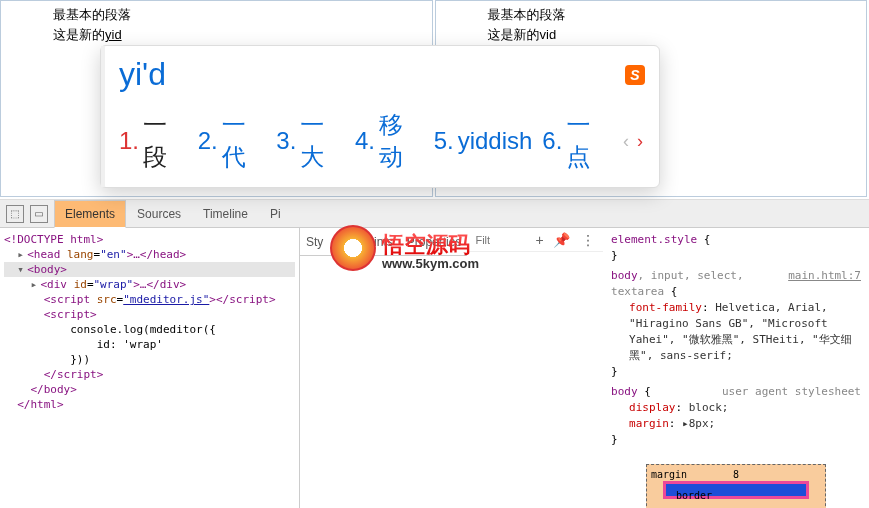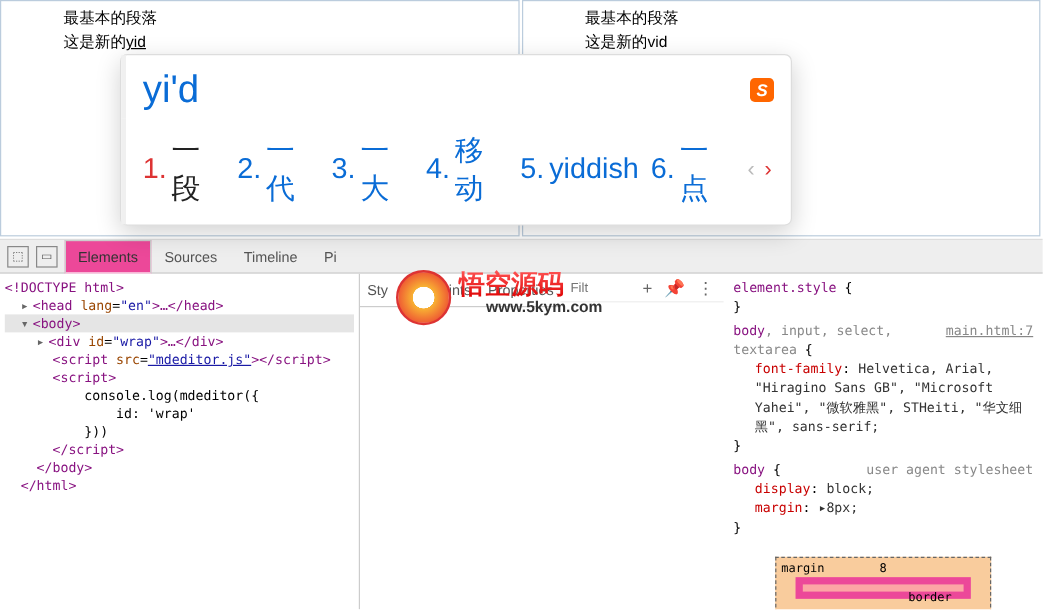--- a/index.html
+++ b/index.html
@@ -20,21 +20,21 @@
   .ime-cand .w { color: #0a6cd6; margin-right: 6px; }
   .ime-cand .w1 { color: #222; margin-right: 6px; }
   .chev { color: #d33; font-size: 18px; padding: 0 2px; cursor: pointer; }
   .chev.g { color: #bbb; }
   .cursor { position: absolute; font-family: serif; color: #333; }
 
   .devtools { height: 308px; display: flex; flex-direction: column; background: #fff; }
   .dt-toolbar { height: 28px; border-bottom: 1px solid #ccc; background: #eee; display: flex; align-items: center; padding: 0 6px; gap: 0; font-size: 12px; }
   .dt-ico { width: 18px; height: 18px; border: 1px solid #888; margin-right: 6px; display: flex; align-items: center; justify-content: center; font-size: 10px; color: #555; }
   .dt-tab { padding: 6px 10px; color: #555; cursor: pointer; border: 1px solid transparent; }
-  .dt-tab.act { background: #ec4899; border: 1px solid #ccc; border-bottom-color: #fff; color: #333; }
+  .dt-tab.act { background: #fdba74; border: 1px solid #ccc; border-bottom-color: #fff; color: #333; }
   .dt-body { display: flex; flex: 1; overflow: hidden; }
   .dt-dom { width: 300px; border-right: 1px solid #ccc; font-family: Menlo, Consolas, monospace; font-size: 11px; line-height: 15px; padding: 4px; overflow: hidden; }
   .dt-dom div { white-space: pre; }
   .tg { color: #881280; }
   .an { color: #994500; }
   .av { color: #1a1aa6; text-decoration: underline; }
   .avn { color: #1a1aa6; }
   .arr { color: #666; display: inline-block; width: 10px; }
   .hl { background: #e5e5e5; }
 
@@ -51,27 +51,27 @@
   .prop { padding-left: 18px; }
   .pn { color: #c80000; }
   .pv { color: #333; }
   .src { float: right; color: #888; text-decoration: underline; }
   .uag { float: right; color: #888; }
 
   .boxmodel { margin: 16px auto 0; width: 180px; position: relative; }
   .bm-margin { background: #f9cc9d; border: 1px dashed #666; padding: 16px; position: relative; font-size: 10px; }
   .bm-margin > .lbl { position: absolute; top: 2px; left: 4px; }
   .bm-margin > .val { position: absolute; top: 2px; left: 50%; transform: translateX(-50%); }
-  .bm-border { background: #fca5a5; border: 6px solid #ec4899; padding: 4px 10px 0; font-size: 10px; position: relative; height: 18px; text-align: right; }
+  .bm-border { background: #1d4ed8; border: 3px solid #ec4899; padding: 4px 10px 0; font-size: 10px; position: relative; height: 18px; }
 
-  .watermark { position: absolute; left: 330px; top: 225px; z-index: 100; display: flex; align-items: flex-start; gap: 6px; pointer-events: none; }
+  .watermark { position: absolute; left: 330px; top: 225px; z-index: 100; display: flex; align-items: flex-end; gap: 6px; pointer-events: none; }
   .wm-ico { width: 46px; height: 46px; border-radius: 50%; background: radial-gradient(circle, #fff 30%, #f8b133 31%, #e53 75%); border: 2px solid #d33; position: relative; }
   .wm-txt { line-height: 1.1; }
   .wm-cn { font-size: 22px; font-weight: bold; background: linear-gradient(#f55,#d00); -webkit-background-clip: text; color: transparent; }
-  .wm-url { font-size: 13px; color: #333; font-weight: bold; margin-left: 23px; }
+  .wm-url { font-size: 13px; color: #333; font-weight: bold; }
 </style>
 </head>
 <body>
 
 <div class="top">
   <div class="pane">
     <p>最基本的段落</p>
     <p>
       <span>这是新的</span><span class="u">yid</span>
     </p>

